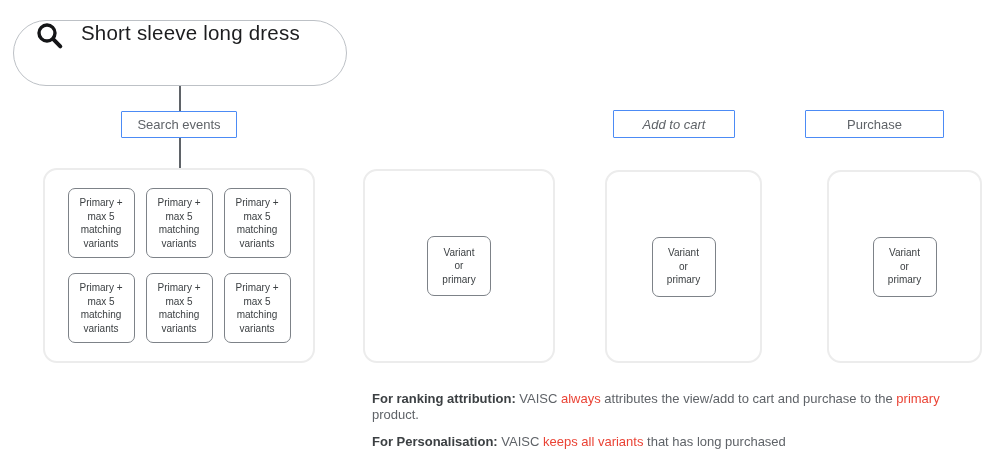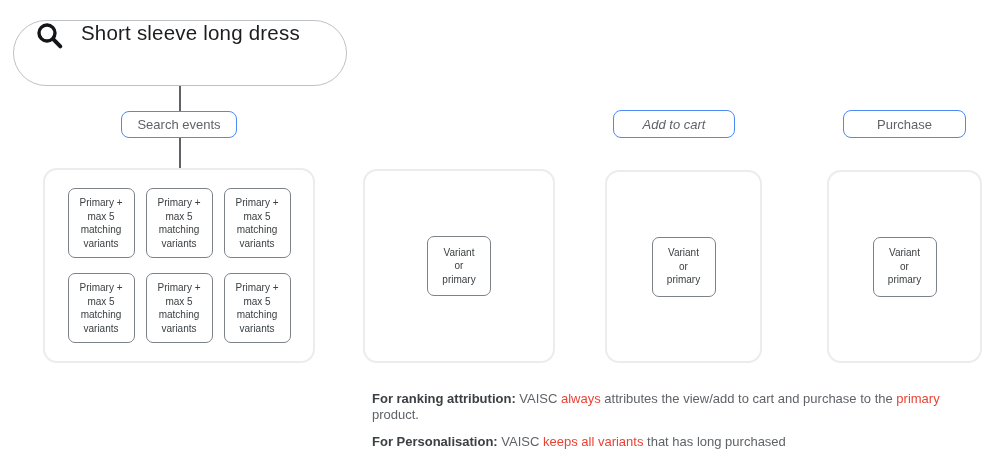--- a/index.html
+++ b/index.html
@@ -43,33 +43,33 @@
   .stem1 { top: 86px; height: 25px; }
   .stem2 { top: 138px; height: 31px; }
 
   
   .chip {
     position: absolute;
     top: 110px;
     height: 28px;
     box-sizing: border-box;
     border: 1.5px solid #4c8bf5;
-    border-radius: 8px;
+    border-radius: 1px;
     background: #ffffff;
     color: #5f6368;
     font-size: 13px;
     display: flex;
     align-items: center;
     justify-content: center;
     white-space: nowrap;
   }
   .chip-search   { left: 121px; width: 116px; top: 111px; height: 27px; }
   .chip-pv       { left: 391px; width: 118px; }
   .chip-atc      { left: 613px; width: 122px; font-style: italic; }
-  .chip-purchase { left: 805px; width: 123px; margin-left: 38px; }
+  .chip-purchase { left: 805px; width: 139px; }
 
   
   .panel {
     position: absolute;
     box-sizing: border-box;
     border: 2px solid #ececec;
     border-radius: 14px;
     background: #ffffff;
   }
   .panel-search   { left: 43px;  top: 168px; width: 272px; height: 195px;

